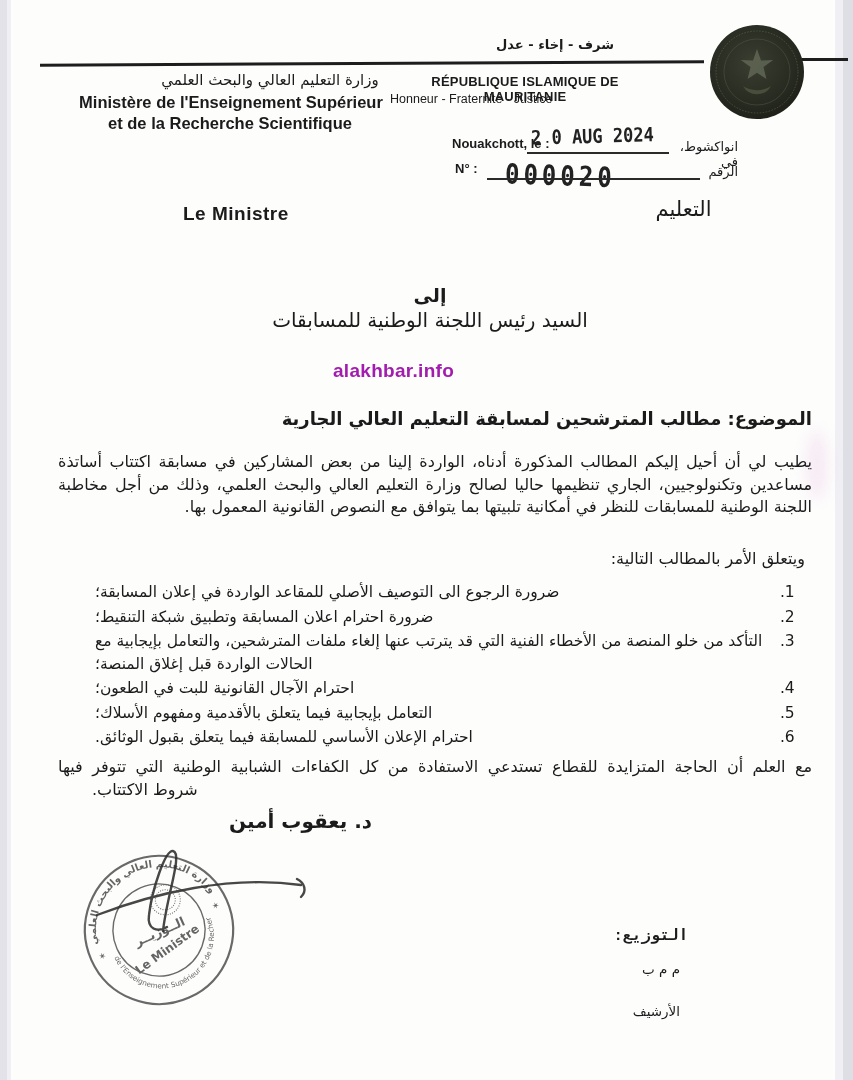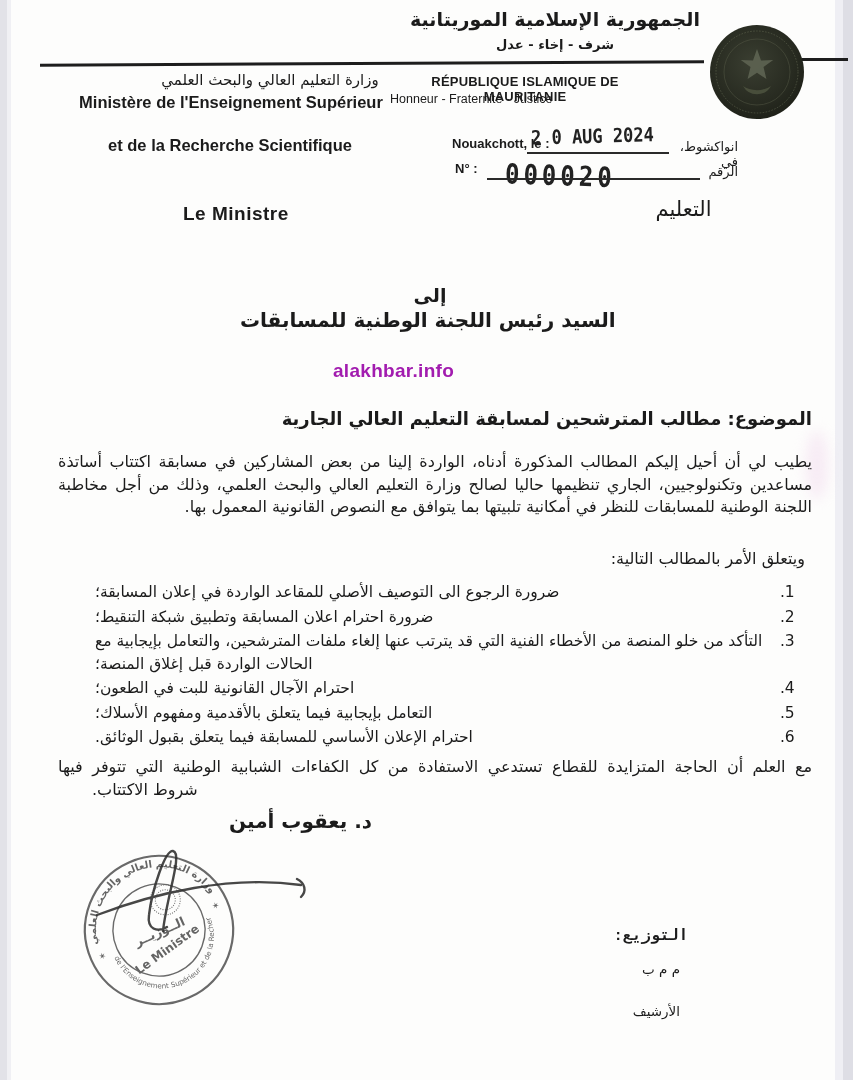--- a/index.html
+++ b/index.html
@@ -17,42 +17,42 @@
   #hline-main{left:40px;top:62px;width:664px;transform:rotate(-0.3deg);}
   #hline-right{left:802px;top:58px;width:46px;}
 
   #nat-title{left:390px;top:8px;width:330px;text-align:center;font-weight:bold;font-size:19px;}
   #nat-motto{left:390px;top:37px;width:330px;text-align:center;font-weight:bold;font-size:13px;}
 
   #seal{left:707px;top:22px;}
 
   #ministry-ar{left:100px;top:71px;width:340px;text-align:center;font-size:15px;}
   #ministry-fr1{left:61px;top:93px;width:340px;text-align:center;font-weight:bold;font-size:16.5px;}
-  #ministry-fr2{left:60px;top:114px;width:340px;text-align:center;font-weight:bold;font-size:16.5px;margin-top:22px;}
+  #ministry-fr2{left:60px;top:114px;width:340px;text-align:center;font-weight:bold;font-size:16.5px;}
 
   #republic-fr{left:390px;top:74px;width:270px;text-align:center;font-weight:bold;font-size:13px;letter-spacing:.2px;}
   #motto-fr{left:390px;top:92px;width:270px;text-align:left;font-weight:normal;font-size:12.5px;}
 
   #place-fr{left:452px;top:136px;font-weight:bold;font-size:13px;}
   #date-stamp{left:531px;top:126px;font-family:"DejaVu Sans Mono",monospace;font-weight:bold;font-size:17px;
               letter-spacing:0;transform:rotate(-1.5deg) scaleY(1.15);color:#222;}
   #date-line{left:527px;top:152px;width:142px;height:2px;background:#2a2a2a;}
   #place-ar{left:668px;top:139px;width:70px;font-size:13px;text-align:right;}
 
   #num-fr{left:455px;top:161px;font-weight:bold;font-size:13px;}
   #num-stamp{left:505px;top:162px;font-family:"DejaVu Sans Mono",monospace;font-weight:bold;font-size:24px;
              letter-spacing:4px;transform:rotate(2deg) scaleY(1.15);color:#222;}
   #num-line{left:487px;top:178px;width:213px;height:2px;background:#2a2a2a;}
   #num-ar{left:700px;top:164px;width:38px;font-size:13px;text-align:right;}
 
   #minister-fr{left:183px;top:203px;font-weight:bold;font-size:19px;letter-spacing:.5px;}
   #minister-ar{left:617px;top:197px;width:133px;text-align:center;font-size:21px;}
 
   #to-ar{left:380px;top:284px;width:100px;text-align:center;font-weight:bold;font-size:19px;}
-  #recipient{left:240px;top:308px;width:380px;text-align:left;font-weight:bold;font-size:20px;}
+  #recipient{left:240px;top:308px;width:380px;text-align:center;font-weight:normal;font-size:20px;}
 
   #watermark{left:333px;top:360px;font-weight:bold;font-size:19px;color:#a21caf;letter-spacing:.3px;}
 
   #subject{left:240px;right:41px;top:408px;text-align:right;font-weight:bold;font-size:18px;}
 
   #intro{left:58px;right:41px;top:451px;font-size:16px;line-height:22.6px;text-align:justify;}
   #list-intro{right:48px;top:549px;font-size:16px;}
 
   #demands{left:95px;right:52px;top:581px;}
   #demands ol{direction:rtl;text-align:left;margin:0;padding:0 26px 0 0;font-size:15.5px;}
@@ -74,21 +74,20 @@
 <body>
 
 <div class="page">
 
   <div class="abs edge-l"></div>
   <div class="abs edge-l2"></div>
   <div class="abs edge-r"></div>
   <div class="abs edge-r2"></div>
   <div class="abs smudge"></div>
 
-  <div class="abs ar" id="nat-title">الجمهورية الإسلامية الموريتانية</div>
   <div class="abs ar" id="nat-motto">شرف - إخاء - عدل</div>
 
   <div class="abs hline" id="hline-main"></div>
   <div class="abs hline" id="hline-right"></div>
 
   <svg class="abs" id="seal" width="100" height="100" viewBox="0 0 100 100">
     <defs>
       <radialGradient id="sealGrad" cx="45%" cy="40%" r="65%">
         <stop offset="0%" stop-color="#3a3e31"></stop>
         <stop offset="70%" stop-color="#272a20"></stop>

